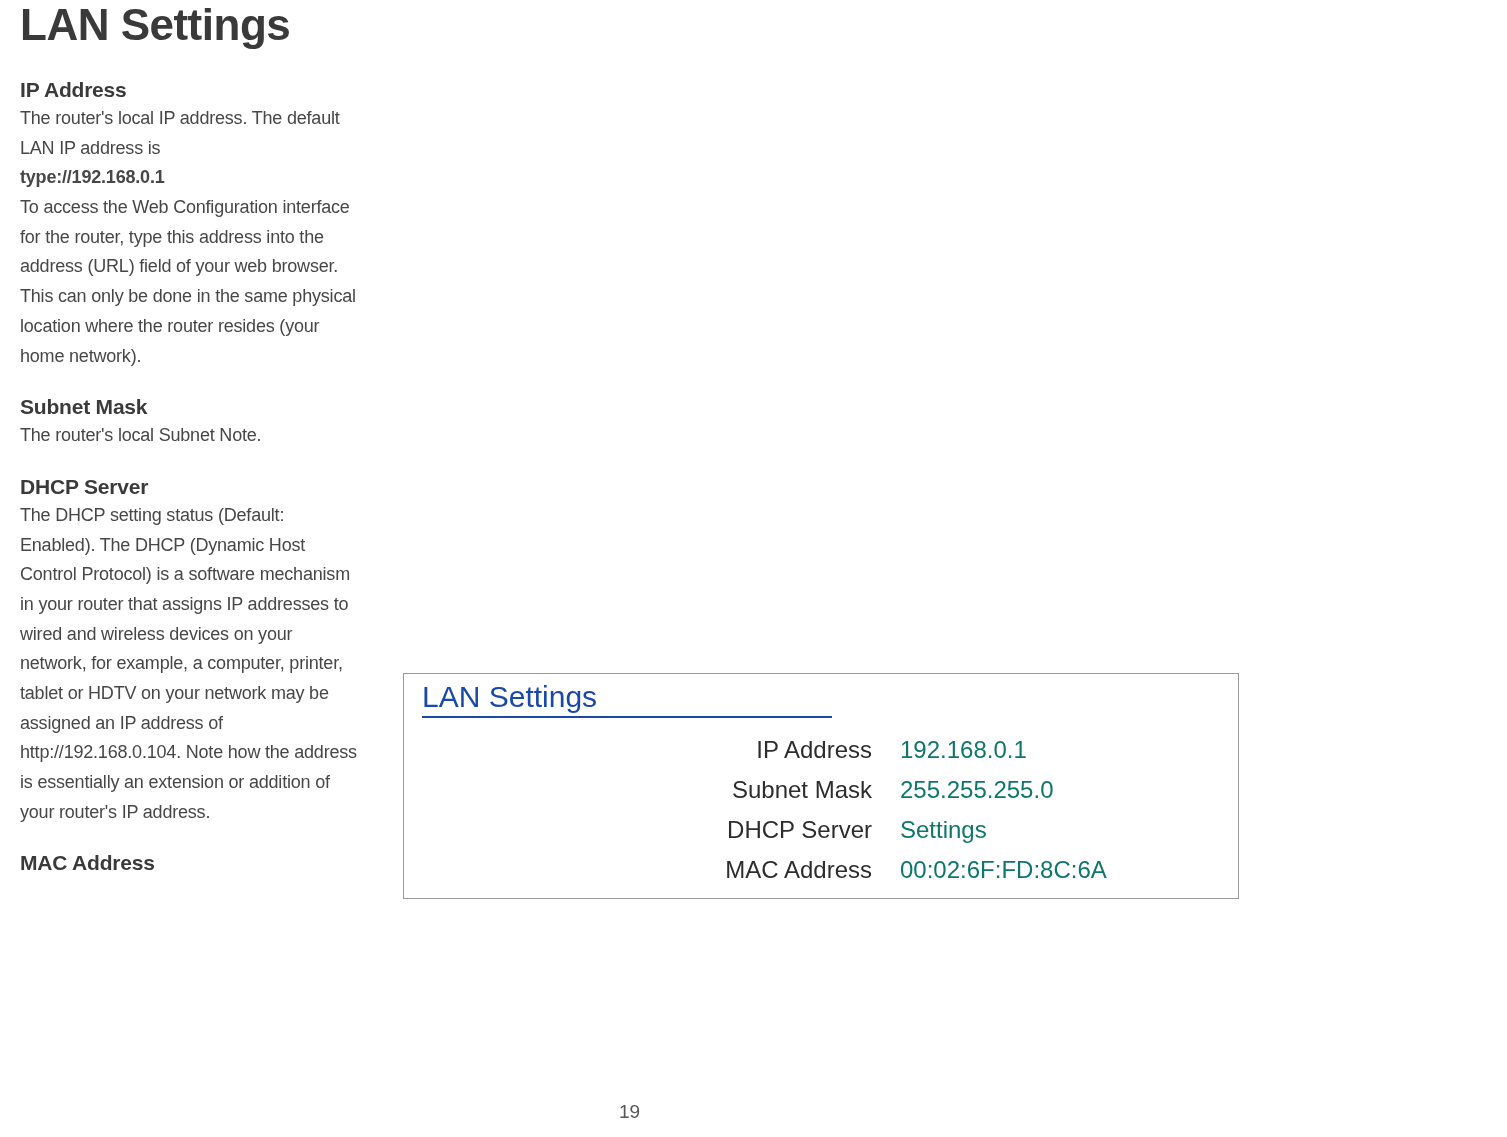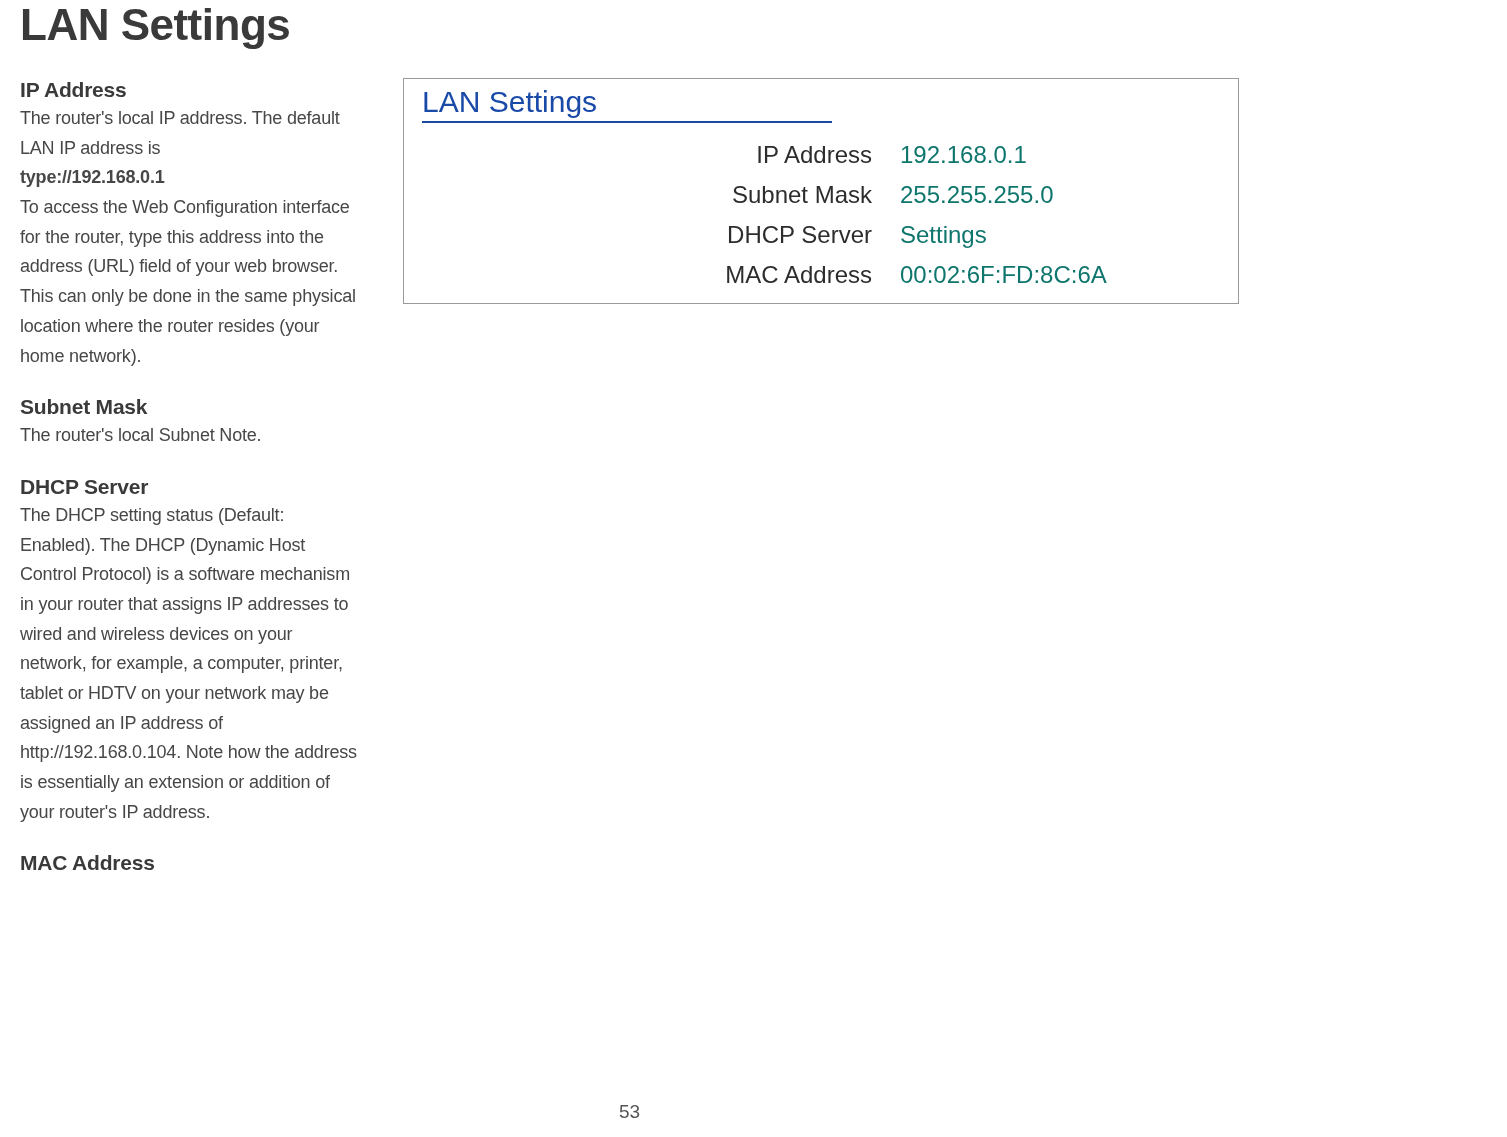--- a/index.html
+++ b/index.html
@@ -18,21 +18,21 @@
   }
   h1.page-title {
     font-size: 44px;
     font-weight: 700;
     letter-spacing: -0.5px;
     margin: 0 0 28px 0;
     color: #3a3a3a;
   }
   .content {
     display: flex;
-    align-items: flex-start;
+    align-items: flex-end;
     gap: 40px;
   }
   .left-col {
     width: 620px;
   }
   .section {
     margin-bottom: 24px;
   }
   .section-heading {
     font-weight: 700;
@@ -150,14 +150,14 @@
           <div class="kv-value">Settings</div>
         </div>
         <div class="kv-row">
           <div class="kv-label">MAC Address</div>
           <div class="kv-value">00:02:6F:FD:8C:6A</div>
         </div>
       </div>
     </div>
   </div>
 
-  <div class="page-number">53</div>
+  <div class="page-number">19</div>
 </div>
 
 </body></html>

